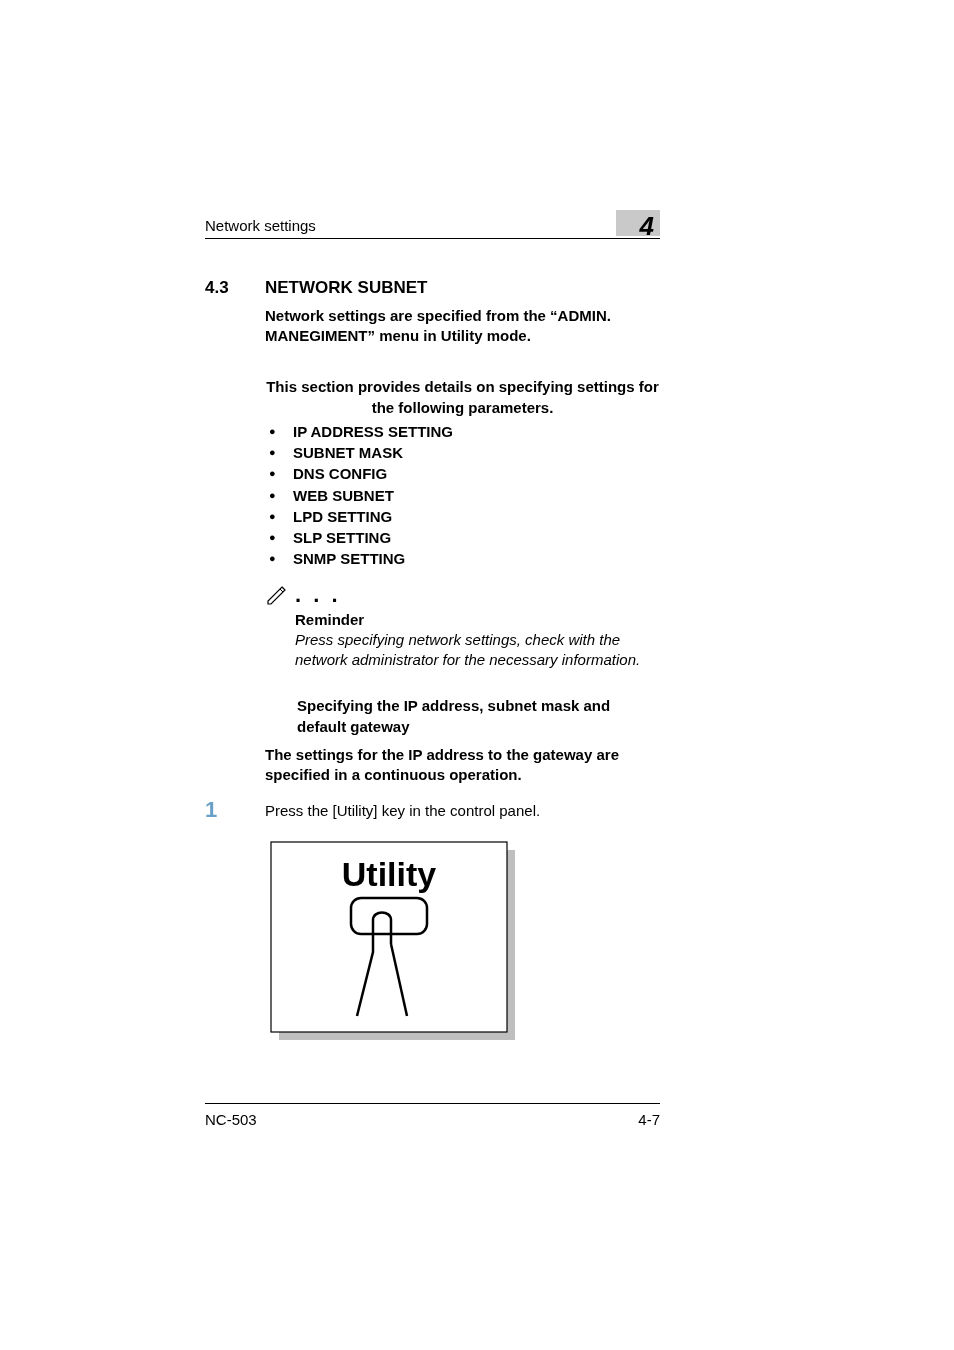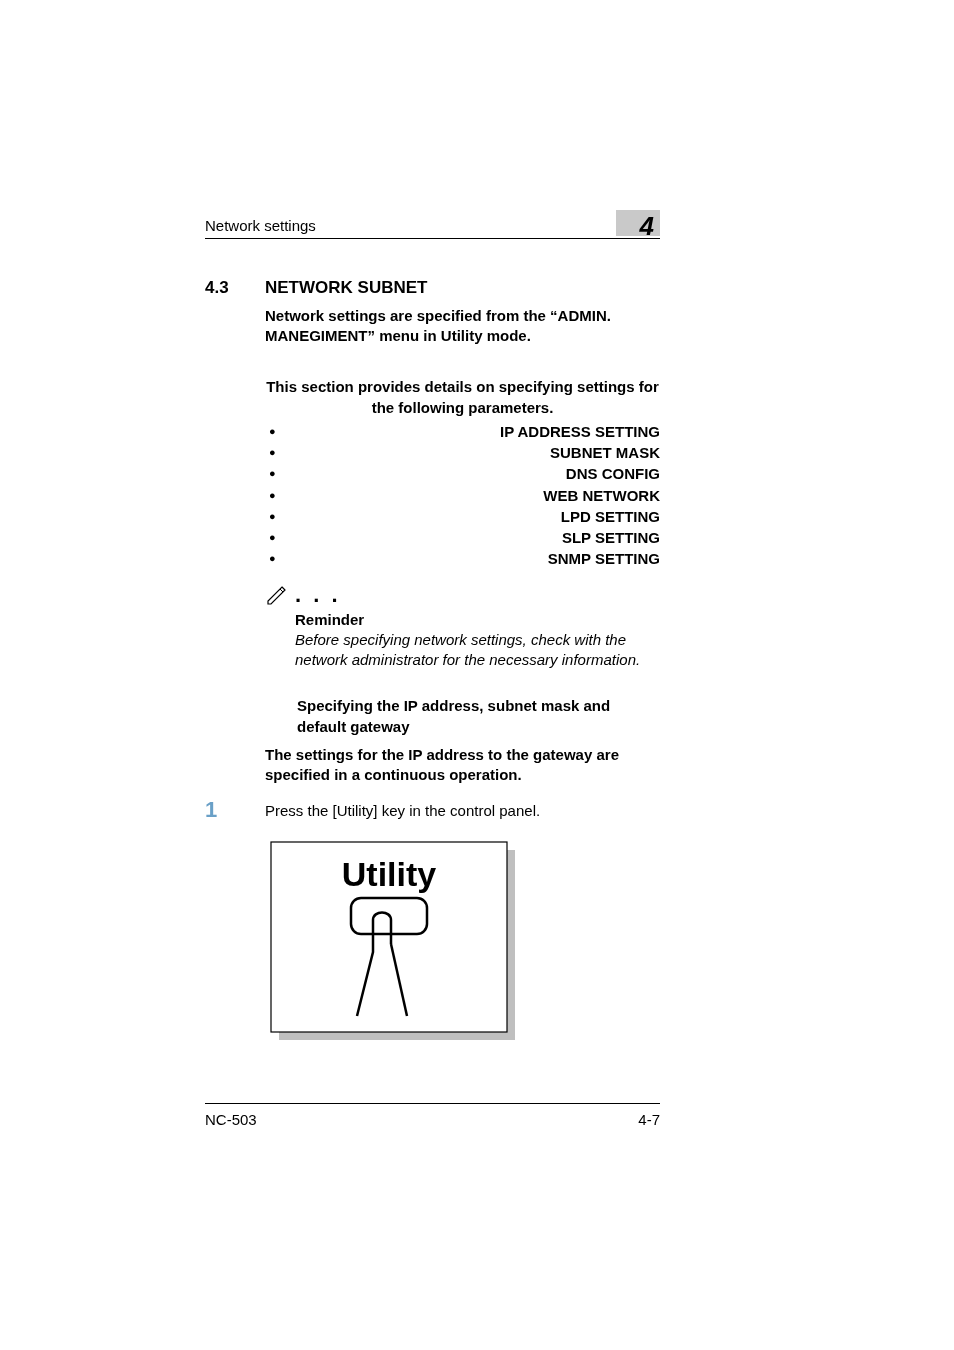--- a/index.html
+++ b/index.html
@@ -64,21 +64,20 @@
   .para {
     margin-top: 8px;
   }
   .para.first {
     margin-top: 6px;
   }
   ul.bullets {
     list-style: none;
     padding: 0;
     margin: 4px 0 0 0;
-    text-align: right;
   }
   ul.bullets li {
     position: relative;
     padding-left: 28px;
     margin: 1px 0;
   }
   ul.bullets li::before {
     content: "●";
     position: absolute;
     left: 4px;
@@ -175,39 +174,39 @@
     <span>NETWORK SUBNET</span>
   </div>
 
   <div class="body-block">
     <div class="para first">Network settings are specified from the “ADMIN. MANEGIMENT” menu in Utility mode.</div>
     <div class="para" style="margin-top:31px;text-align:center;">This section provides details on specifying settings for the following parameters.</div>
     <ul class="bullets">
       <li>IP ADDRESS SETTING</li>
       <li>SUBNET MASK</li>
       <li>DNS CONFIG</li>
-      <li>WEB NETWORK</li>
+      <li>WEB SUBNET</li>
       <li>LPD SETTING</li>
       <li>SLP SETTING</li>
       <li>SNMP SETTING</li>
     </ul>
   </div>
 
   <div class="note-block">
     <div class="note-icon-row">
       <span class="pencil">
         <svg width="24" height="24" viewBox="0 0 24 24">
           <path d="M3 21 L6 21 L20 7 L17 4 L3 18 Z M17 4 L20 7" fill="none" stroke="#000" stroke-width="1.2"></path>
           <path d="M15 6 L18 9" stroke="#000" stroke-width="1"></path>
         </svg>
       </span>
       <span class="dots">. . .</span>
     </div>
     <div class="label">Reminder</div>
-    <div class="note-text">Before specifying network settings, check with the network administrator for the necessary information.</div>
+    <div class="note-text">Press specifying network settings, check with the network administrator for the necessary information.</div>
   </div>
 
   <div class="subhead">Specifying the IP address, subnet mask and default gateway</div>
 
   <div class="body-block">
     <div class="para">The settings for the IP address to the gateway are specified in a continuous operation.</div>
   </div>
 
   <div class="step-row">
     <div class="step-num">1</div>

